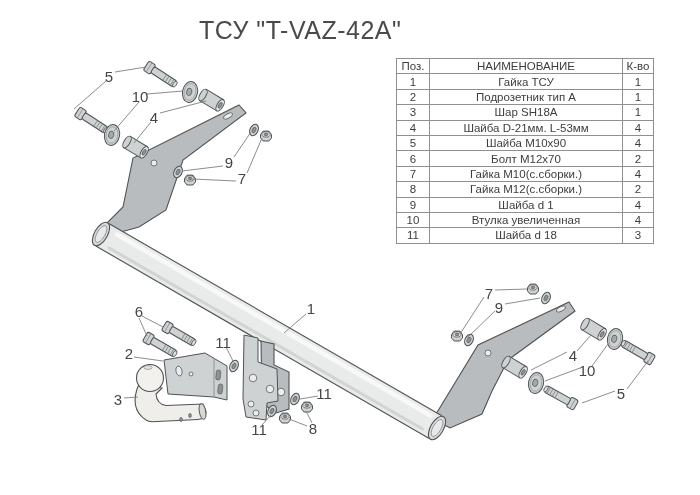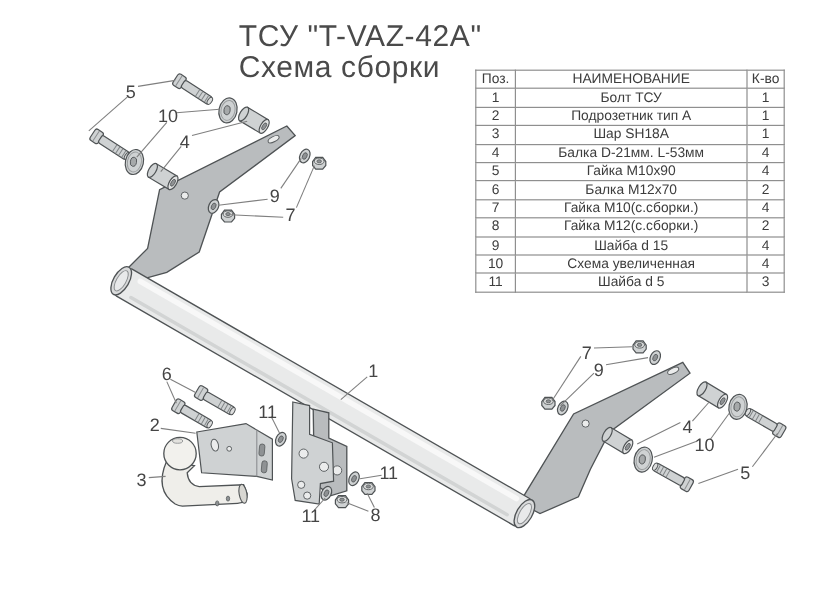--- a/index.html
+++ b/index.html
@@ -30,89 +30,88 @@
   .leader { stroke:#7f7f7f; stroke-width:0.9; fill:none; }
   .callout { font:15px "Liberation Sans", sans-serif; fill:#454545; }
 </style>
 </head>
 <body>
 
 <div class="stage">
 
   <div class="title">
     <div>ТСУ "T-VAZ-42A"</div>
-    <div>Схема сборки</div>
   </div>
 
   <div class="parts-table-wrap">
     <table class="parts">
       <colgroup>
           <col style="width:33px">
           <col style="width:193px">
           <col style="width:31px">
         </colgroup>
       <tbody>
           <tr>
         <th>Поз.</th>
         <th>НАИМЕНОВАНИЕ</th>
         <th>К-во</th>
       </tr>
       <tr>
         <td>1</td>
-        <td>Болт ТСУ</td>
+        <td>Гайка ТСУ</td>
         <td>1</td>
       </tr>
       <tr>
         <td>2</td>
         <td>Подрозетник тип А</td>
         <td>1</td>
       </tr>
       <tr>
         <td>3</td>
         <td>Шар SH18A</td>
         <td>1</td>
       </tr>
       <tr>
         <td>4</td>
-        <td>Балка D-21мм. L-53мм</td>
+        <td>Шайба D-21мм. L-53мм</td>
         <td>4</td>
       </tr>
       <tr>
         <td>5</td>
-        <td>Гайка М10х90</td>
+        <td>Шайба М10х90</td>
         <td>4</td>
       </tr>
       <tr>
         <td>6</td>
-        <td>Балка М12х70</td>
+        <td>Болт М12х70</td>
         <td>2</td>
       </tr>
       <tr>
         <td>7</td>
         <td>Гайка М10(с.сборки.)</td>
         <td>4</td>
       </tr>
       <tr>
         <td>8</td>
         <td>Гайка М12(с.сборки.)</td>
         <td>2</td>
       </tr>
       <tr>
         <td>9</td>
-        <td>Шайба d 15</td>
+        <td>Шайба d 1</td>
         <td>4</td>
       </tr>
       <tr>
         <td>10</td>
-        <td>Схема увеличенная</td>
+        <td>Втулка увеличенная</td>
         <td>4</td>
       </tr>
       <tr>
         <td>11</td>
-        <td>Шайба d 5</td>
+        <td>Шайба d 18</td>
         <td>3</td>
       </tr>
     </tbody>
       </table>
   </div>
 
   <svg class="diagram" width="700" height="495" viewBox="0 0 700 495">
     <defs>
       <g id="bolt">
         <rect x="-1" y="-5.5" width="8" height="11" rx="2" class="pf"></rect>

